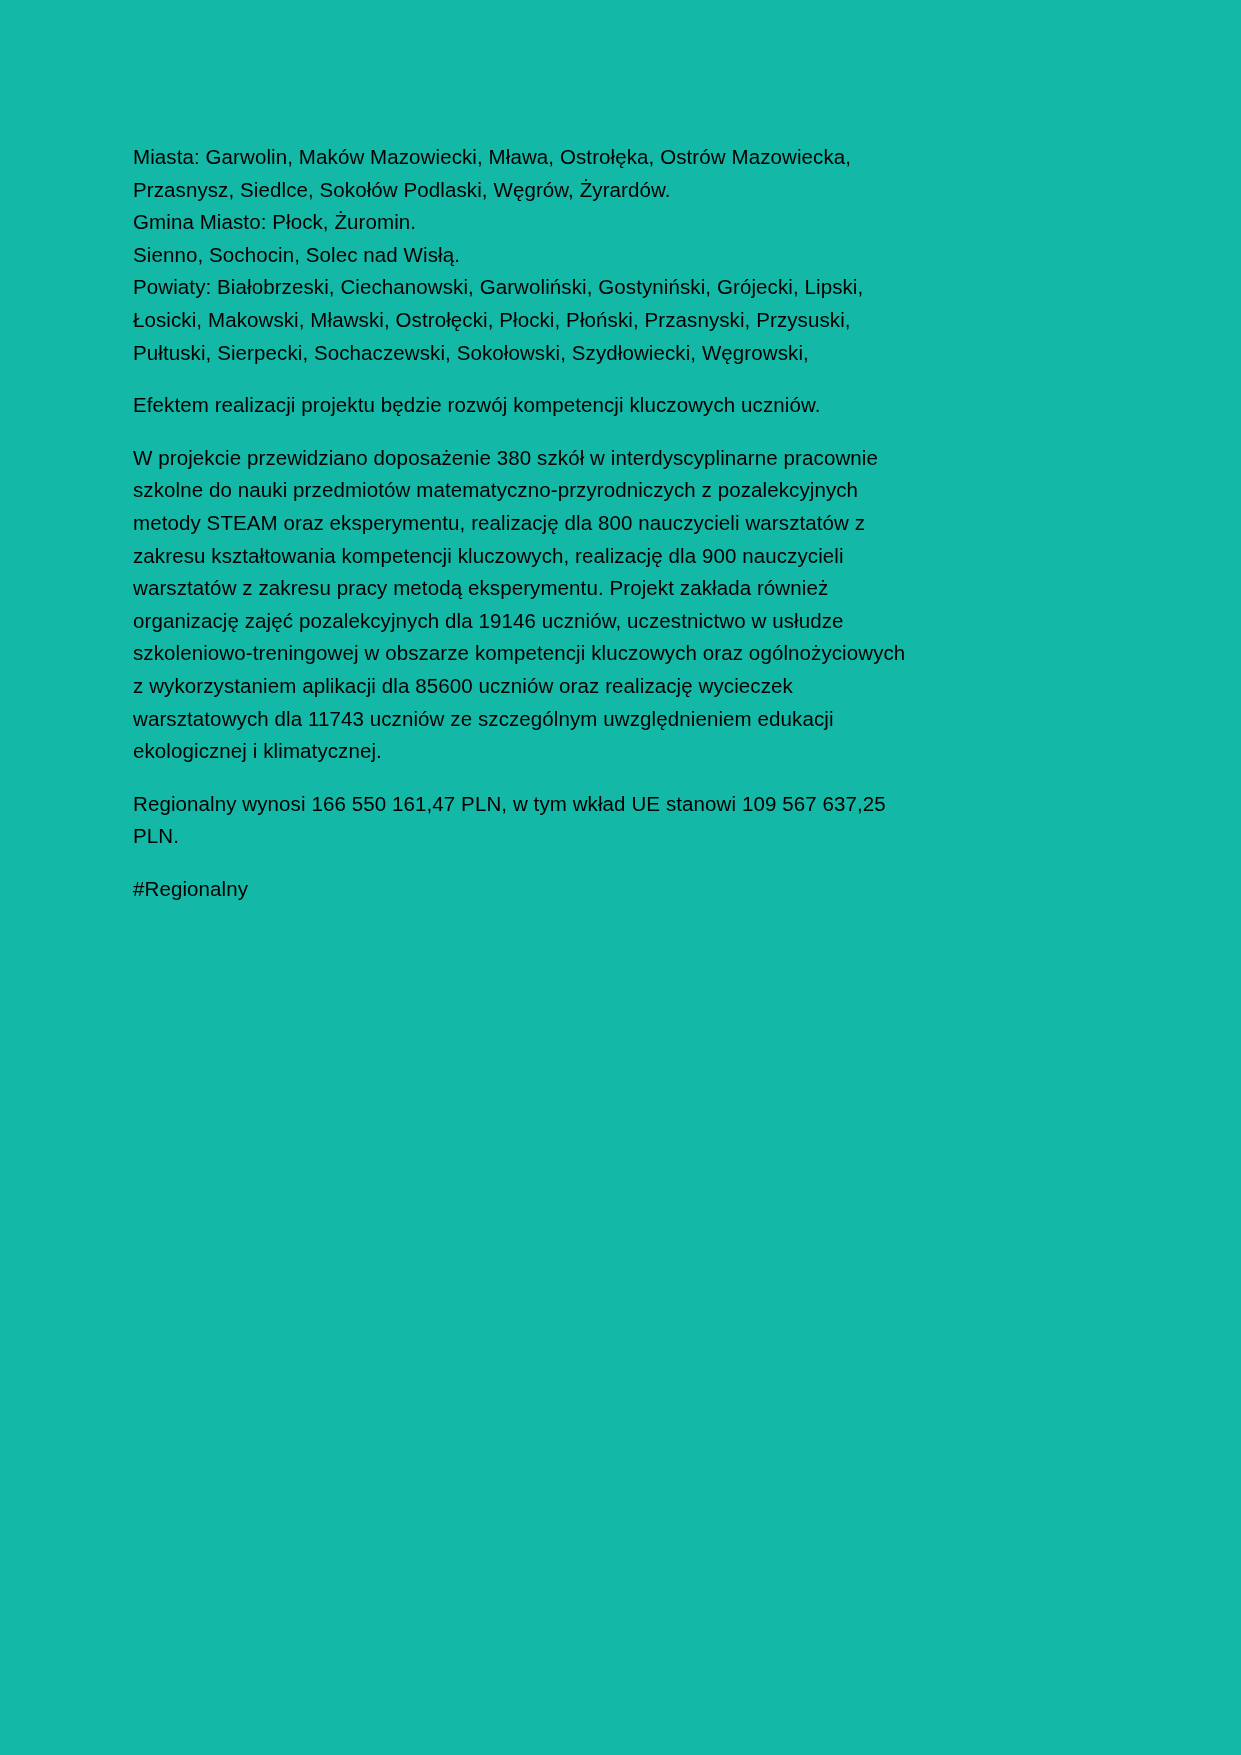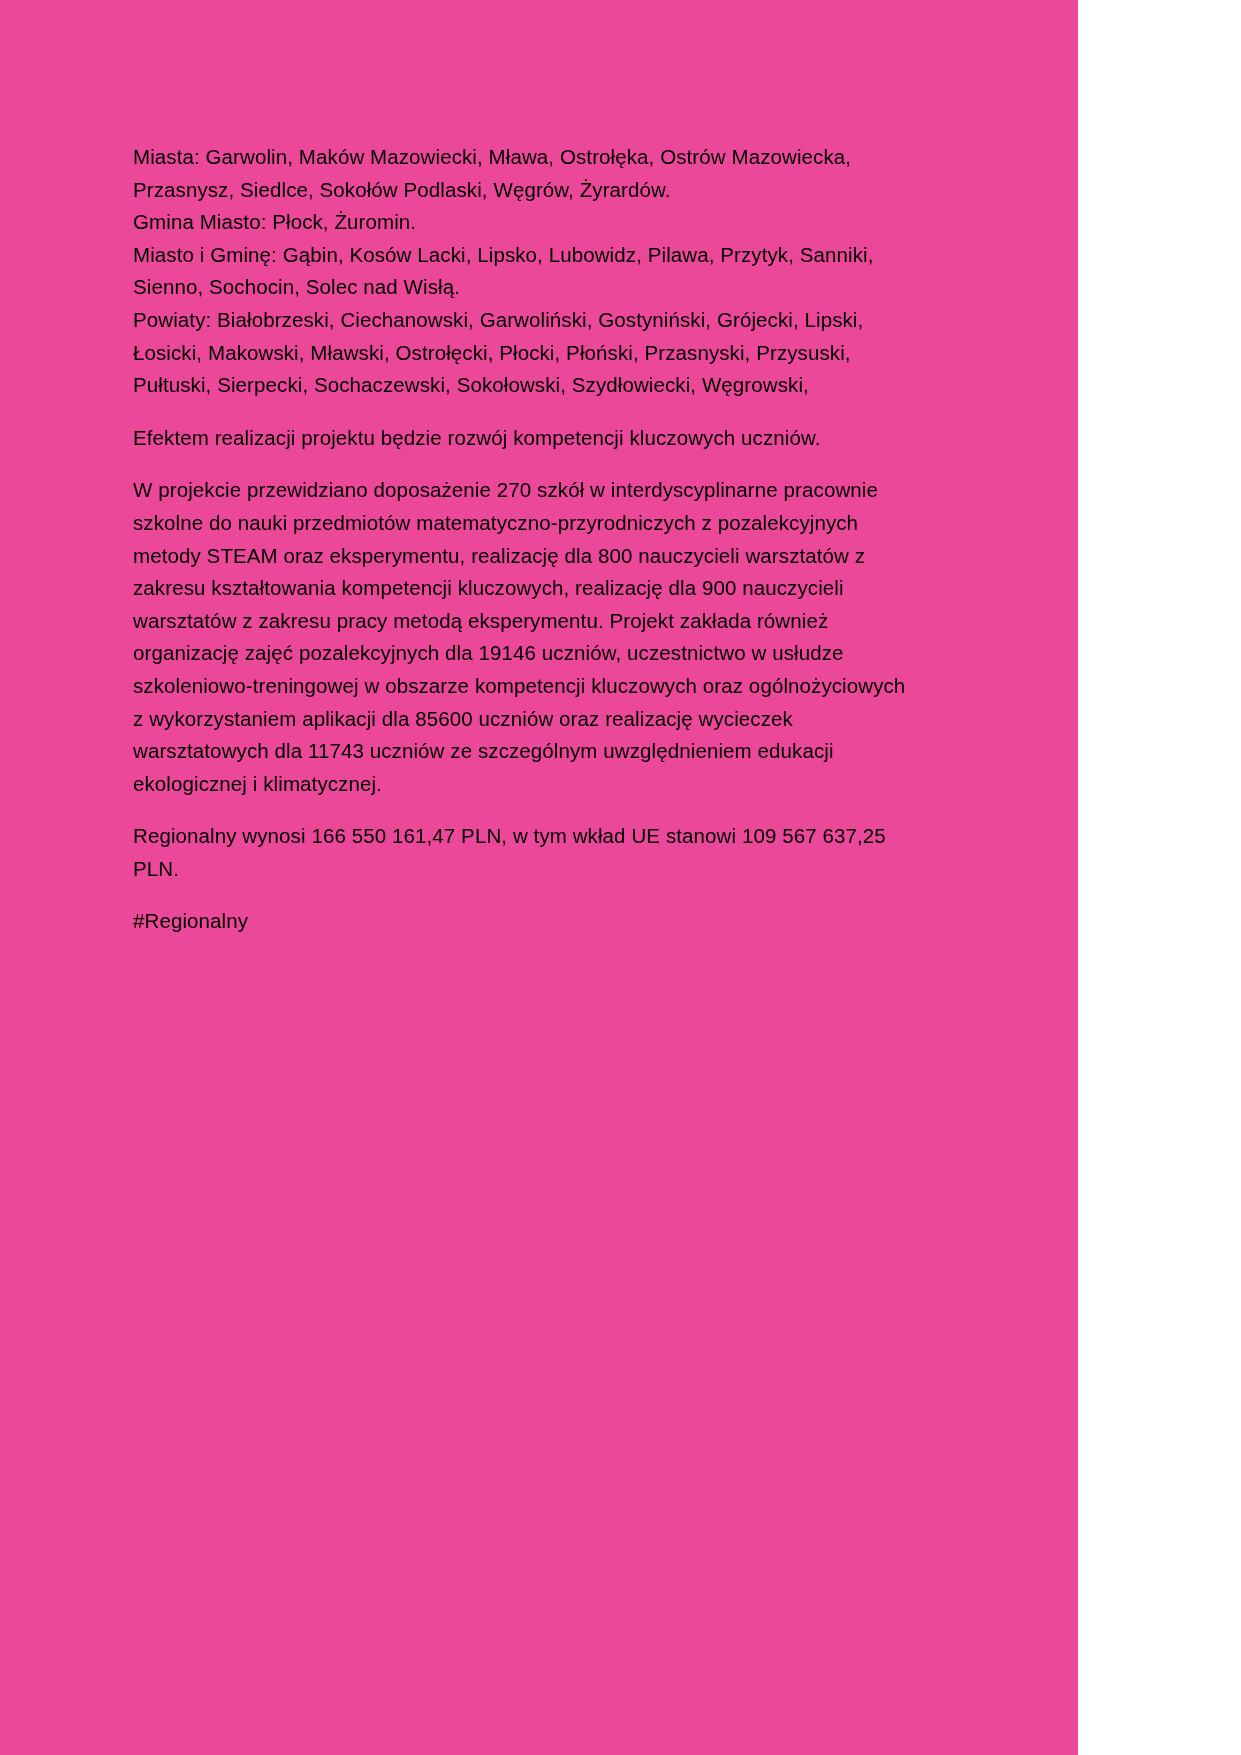--- a/index.html
+++ b/index.html
@@ -2,23 +2,23 @@
 <html lang="pl"><head>
 <meta charset="utf-8">
 <style>
   html, body {
     margin: 0;
     padding: 0;
     background: #ffffff;
   }
   .page {
     position: relative;
-    width: 1078px;
+    width: 1241px;
     height: 1755px;
-    background: #ec4899;
+    background: #14b8a6;
     overflow: hidden;
     font-family: "Liberation Sans", "DejaVu Sans", sans-serif;
     color: #000000;
   }
   .doc-body {
     position: absolute;
     left: 133px;
     top: 141px;
     width: 880px;
   }
@@ -36,33 +36,32 @@
 </head>
 <body>
 
 <div class="page">
   <div class="doc-body">
 
     <div class="paragraph">
       <div class="text-line">Miasta: Garwolin, Maków Mazowiecki, Mława, Ostrołęka, Ostrów Mazowiecka,</div>
       <div class="text-line">Przasnysz, Siedlce, Sokołów Podlaski, Węgrów, Żyrardów.</div>
       <div class="text-line">Gmina Miasto: Płock, Żuromin.</div>
-      <div class="text-line">Miasto i Gminę: Gąbin, Kosów Lacki, Lipsko, Lubowidz, Pilawa, Przytyk, Sanniki,</div>
       <div class="text-line">Sienno, Sochocin, Solec nad Wisłą.</div>
       <div class="text-line">Powiaty: Białobrzeski, Ciechanowski, Garwoliński, Gostyniński, Grójecki, Lipski,</div>
       <div class="text-line">Łosicki, Makowski, Mławski, Ostrołęcki, Płocki, Płoński, Przasnyski, Przysuski,</div>
       <div class="text-line">Pułtuski, Sierpecki, Sochaczewski, Sokołowski, Szydłowiecki, Węgrowski,</div>
     </div>
 
     <div class="paragraph">
       <div class="text-line">Efektem realizacji projektu będzie rozwój kompetencji kluczowych uczniów.</div>
     </div>
 
     <div class="paragraph">
-      <div class="text-line">W projekcie przewidziano doposażenie 270 szkół w interdyscyplinarne pracownie</div>
+      <div class="text-line">W projekcie przewidziano doposażenie 380 szkół w interdyscyplinarne pracownie</div>
       <div class="text-line">szkolne do nauki przedmiotów matematyczno-przyrodniczych z pozalekcyjnych</div>
       <div class="text-line">metody STEAM oraz eksperymentu, realizację dla 800 nauczycieli warsztatów z</div>
       <div class="text-line">zakresu kształtowania kompetencji kluczowych, realizację dla 900 nauczycieli</div>
       <div class="text-line">warsztatów z zakresu pracy metodą eksperymentu. Projekt zakłada również</div>
       <div class="text-line">organizację zajęć pozalekcyjnych dla 19146 uczniów, uczestnictwo w usłudze</div>
       <div class="text-line">szkoleniowo-treningowej w obszarze kompetencji kluczowych oraz ogólnożyciowych</div>
       <div class="text-line">z wykorzystaniem aplikacji dla 85600 uczniów oraz realizację wycieczek</div>
       <div class="text-line">warsztatowych dla 11743 uczniów ze szczególnym uwzględnieniem edukacji</div>
       <div class="text-line">ekologicznej i klimatycznej.</div>
     </div>

